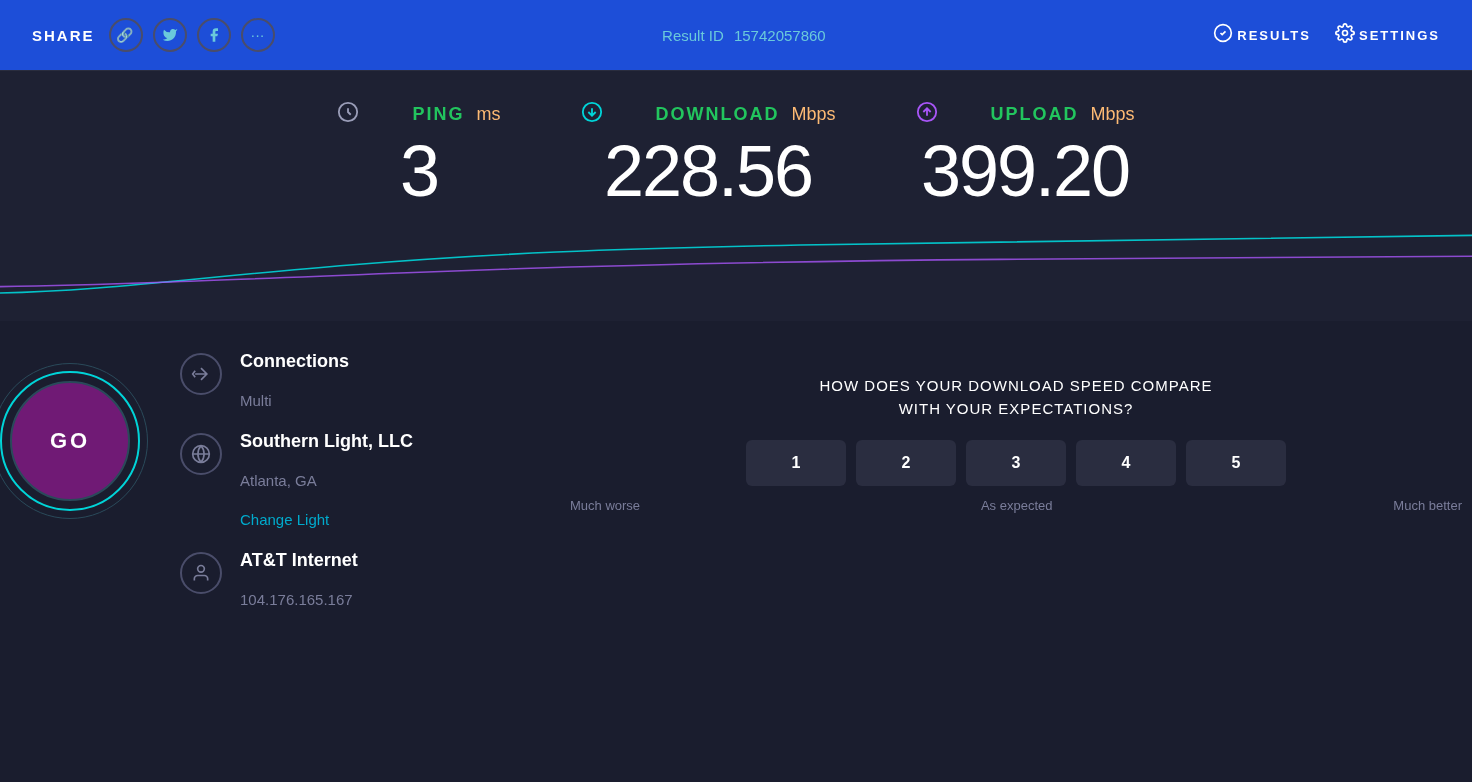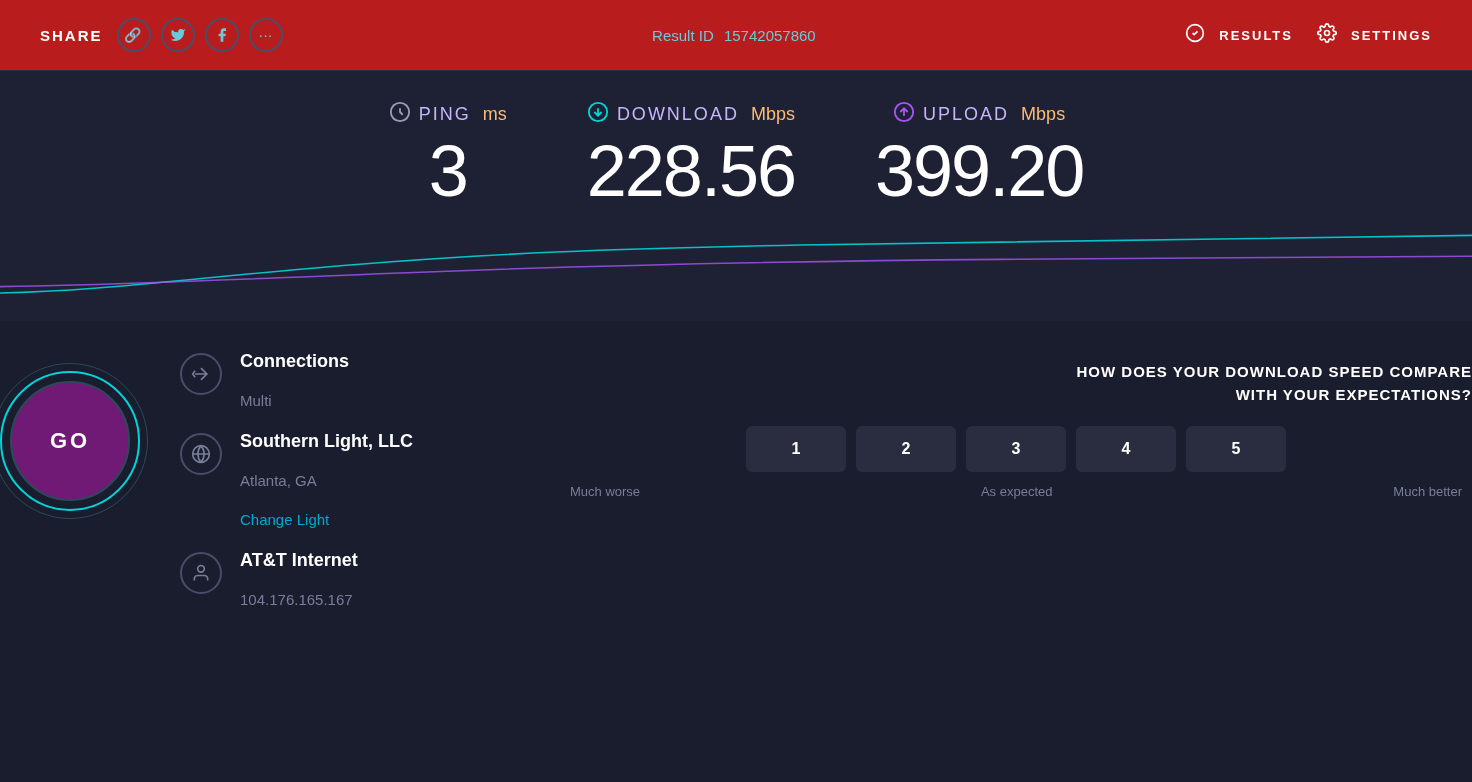--- a/index.html
+++ b/index.html
@@ -9,22 +9,22 @@
       background: #1a1d2e;
       font-family: 'Arial', sans-serif;
       color: #fff;
       overflow: hidden;
     }
 
     
     .header {
       display: flex;
       align-items: center;
-      padding: 18px 40px;
-      background: #b91c1c;
+      padding: 18px 32px;
+      background: #1d4ed8;
       border-bottom: 1px solid #2a2d3e;
     }
     .share-section {
       display: flex;
       align-items: center;
       gap: 10px;
     }
     .share-label {
       font-size: 15px;
       font-weight: 700;
@@ -56,21 +56,21 @@
     }
 
     .header-right {
       display: flex;
       align-items: center;
       gap: 24px;
     }
     .header-btn {
       display: flex;
       align-items: center;
-      gap: 14px;
+      gap: 4px;
       font-size: 13px;
       font-weight: 700;
       letter-spacing: 2px;
       color: #fff;
       cursor: pointer;
     }
     .header-btn .btn-icon {
       font-size: 18px;
       color: #fff;
     }
@@ -95,23 +95,24 @@
       display: flex;
       align-items: center;
       gap: 8px;
       margin-bottom: 4px;
     }
     .stat-icon {
       font-size: 20px;
     }
     .stat-label {
       font-size: 18px;
-      font-weight: 400;
+      font-weight: 700;
       letter-spacing: 2px;
-      color: #c4b5fd;
+      color: #22c55e;
+      margin-left: 45px;
     }
     .stat-unit {
       font-size: 18px;
       font-weight: 400;
       color: #fdba74;
       margin-left: 4px;
     }
     .stat-value {
       font-size: 72px;
       font-weight: 300;
@@ -241,26 +242,27 @@
     }
 
     
     .survey-section {
       flex: 1;
       padding-left: 60px;
       padding-top: 10px;
     }
     .survey-title {
       font-size: 15px;
-      font-weight: 700;
+      font-weight: 400;
       letter-spacing: 1px;
       color: #fff;
-      text-align: right;
+      text-align: center;
       margin-bottom: 20px;
       line-height: 1.5;
+      margin-top: 14px;
     }
     .rating-row {
       display: flex;
       gap: 10px;
       justify-content: center;
       margin-bottom: 12px;
     }
     .rating-btn {
       width: 100px;
       height: 46px;

